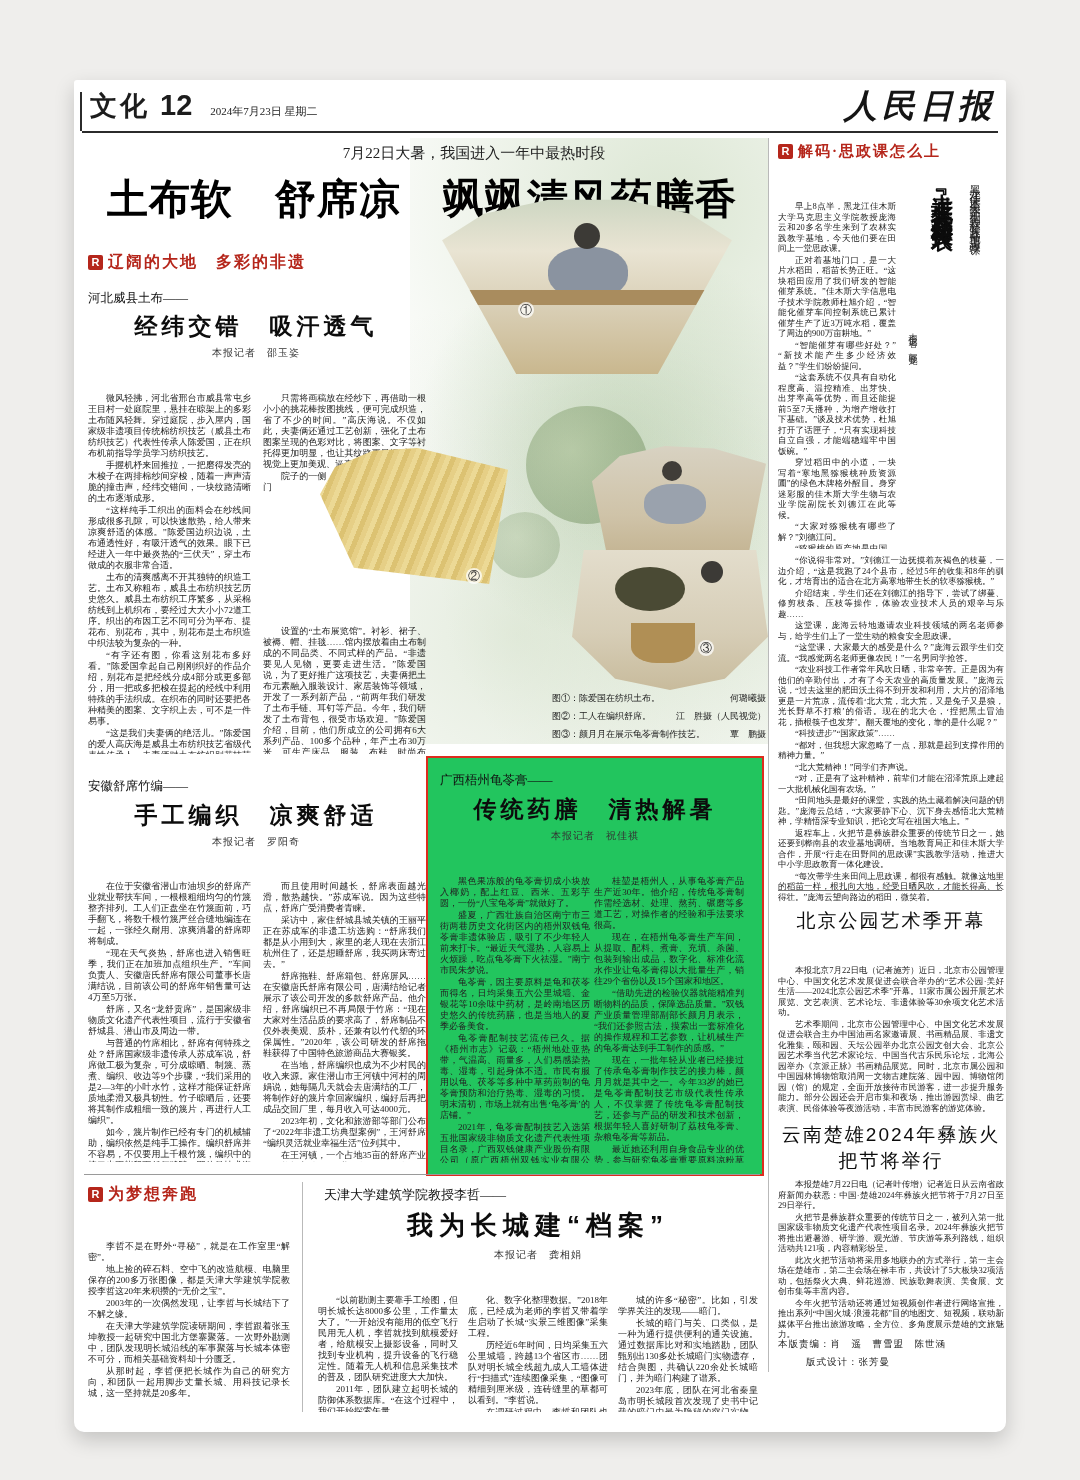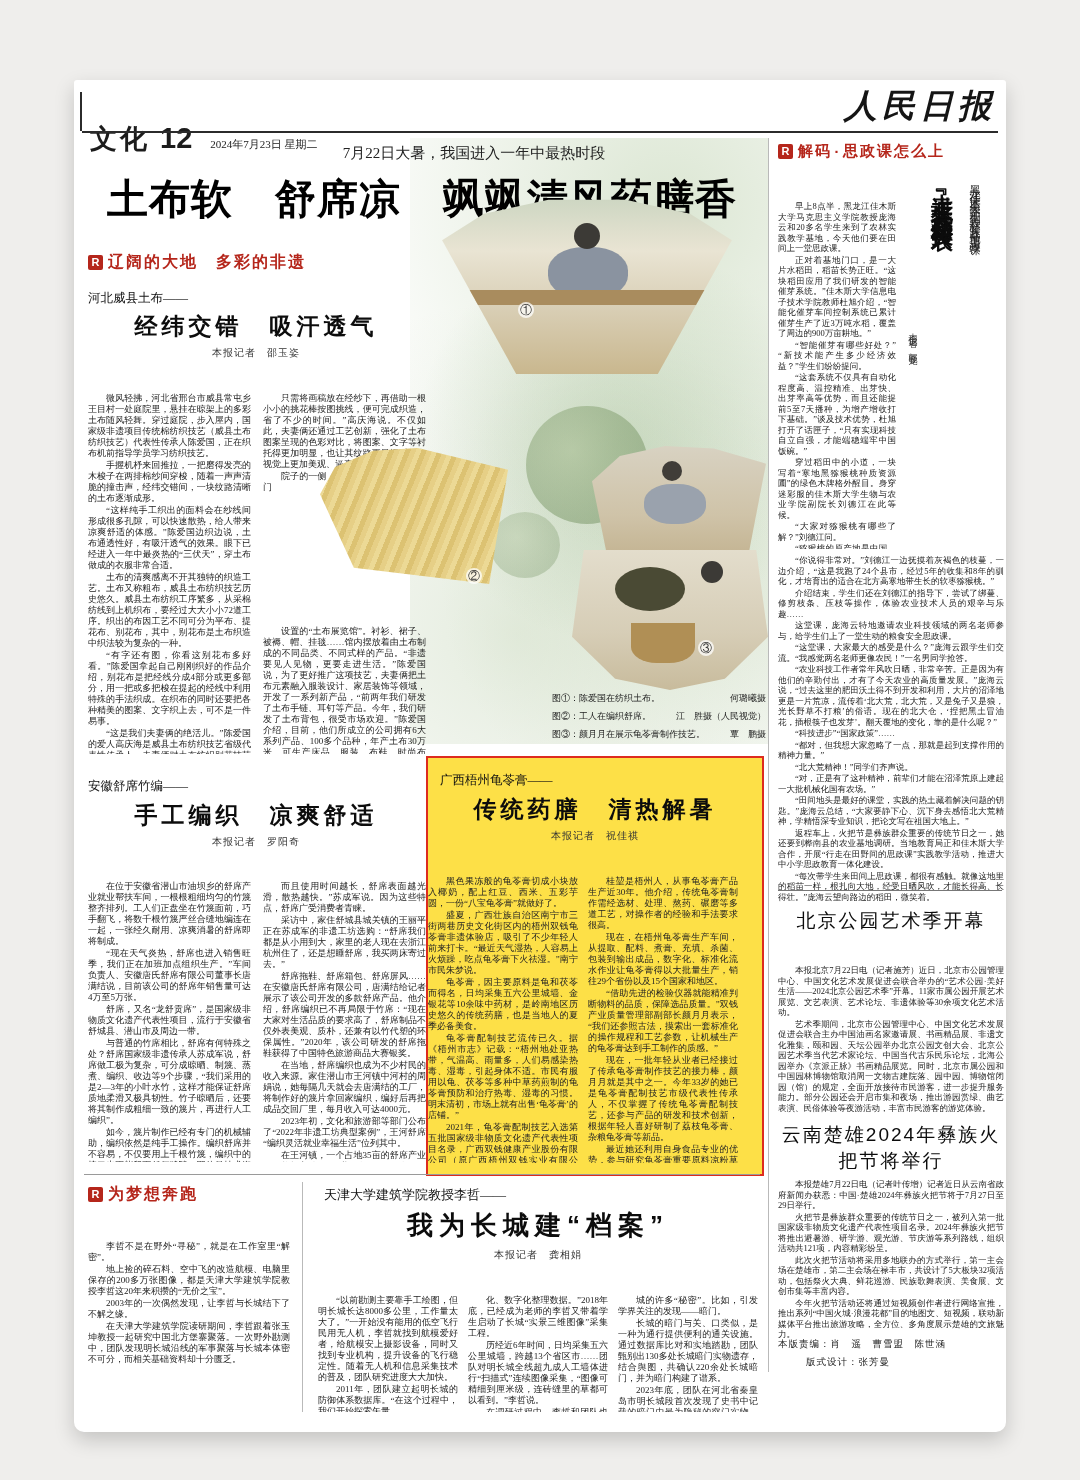--- a/index.html
+++ b/index.html
@@ -6,35 +6,35 @@
   body{width:1080px;height:1480px;background:#efeeec;position:relative;overflow:hidden;
        font-family:"Liberation Serif","DejaVu Serif",serif;color:#1c1c1c;}
   .page{position:absolute;left:74px;top:80px;width:932px;height:1352px;background:#fff;
         border-radius:3px 3px 10px 10px;box-shadow:0 8px 20px rgba(0,0,0,.18);}
   .abs{position:absolute;}
   p{margin:0 0 1px 0;text-indent:2em;text-align:justify;}
   .body-text{font-size:9px;line-height:11px;color:#222;}
   .body-text-sm{font-size:8.5px;line-height:10.5px;color:#222;}
   .sans{font-family:"Liberation Sans","DejaVu Sans",sans-serif;}
   
-  .hdr-section{font-size:27px;font-weight:bold;letter-spacing:3px;margin-top:33px;}
+  .hdr-section{font-size:27px;font-weight:bold;letter-spacing:3px;}
   .hdr-page{font-size:29px;font-weight:bold;margin-left:10px;}
   .hdr-date{font-size:11px;color:#222;margin-left:18px;}
   .hdr-rule{left:8px;top:51px;width:916px;height:2px;background:#2b2b2b;}
   .hdr-bracket{left:6px;top:12px;width:2px;height:39px;background:#2b2b2b;}
   .masthead{right:10px;top:4px;font-size:33px;font-weight:bold;font-style:italic;
             letter-spacing:5px;color:#151515;}
   
   .lead-kicker{left:140px;top:64px;width:520px;text-align:center;font-size:15px;color:#222;}
   .main-headline{left:6px;top:92px;width:684px;text-align:center;font-weight:900;
                  font-size:41px;letter-spacing:1px;color:#000;}
   .tag{display:flex;align-items:center;gap:5px;}
   .tag-logo{width:15px;height:15px;background:#b5261b;color:#fff;text-align:center;
             font:bold 11px/15px "Liberation Sans",sans-serif;border-radius:2px;}
-  .tag-text{font-family:Liberation Mono, monospace;font-weight:bold;font-size:16px;
+  .tag-text{font-family:Liberation Serif, serif;font-weight:bold;font-size:16px;
             color:#b5261b;letter-spacing:2px;}
   
   .a-kicker{font-size:12.5px;color:#111;}
   .a-title{font-family:"Liberation Sans",sans-serif;font-weight:bold;font-size:23px;
            letter-spacing:4px;text-align:center;color:#0c0c0c;}
   .a-byline{font-size:10px;text-align:center;color:#333;letter-spacing:1px;}
   .cols{display:flex;gap:12px;overflow:hidden;}
   .col{overflow:hidden;margin-top:25px;}
   
   .wash{left:336px;top:58px;width:358px;height:606px;
@@ -63,21 +63,21 @@
         background:linear-gradient(180deg,#e3ddcc,#d6cdb6 60%,#c8bb9c);}
   .fan4 .f-herb{position:absolute;left:22%;top:12%;width:70px;height:44px;border-radius:50%;background:#4a4a34;}
   .fan4 .f-basket{position:absolute;left:30%;top:52%;width:64px;height:40px;border-radius:0 0 40% 40%;background:#b08f55;}
   .fan4 .f-head2{position:absolute;left:66%;top:8%;width:22px;height:22px;border-radius:50%;background:#3c3a36;}
   .badge{position:absolute;width:16px;height:16px;border-radius:50%;background:rgba(255,255,255,.75);
          color:#333;font-size:12px;line-height:16px;text-align:center;}
   .cap-block{left:478px;top:612px;width:214px;font-size:9px;color:#222;}
   .cap-row{display:flex;justify-content:space-between;margin-bottom:5px;}
   .cap-credit{white-space:nowrap;margin-left:6px;}
   
-  .red-box{left:352px;top:676px;width:338px;height:420px;border:2px solid #dd2c1e;background:#fde047;box-sizing:border-box;}
+  .red-box{left:352px;top:676px;width:338px;height:420px;border:2px solid #dd2c1e;background:#22c55e;box-sizing:border-box;}
   
   .vrule-main{left:694px;top:58px;width:1px;height:1234px;background:#b9b9b9;}
   .vrule-bottom{left:228px;top:1102px;width:1px;height:230px;background:#b9b9b9;}
   .hrule-bottom{left:10px;top:1094px;width:676px;height:1px;background:#9a9a9a;}
   .hrule-right{left:704px;top:810px;width:224px;height:1px;background:#777;}
   
   .vblock{writing-mode:vertical-rl;}
   .v-sub{font-size:11px;letter-spacing:3px;color:#1e1e1e;margin-left:10px;}
   .v-main{font-family:"Liberation Sans",sans-serif;font-weight:bold;font-size:22px;
           letter-spacing:3px;color:#0c0c0c;margin-left:8px;}
@@ -188,21 +188,21 @@
         <p>在当地，舒席编织也成为不少村民的收入来源。家住潜山市王河镇中河村的周娟说，她每隔几天就会去唐满结的工厂，将制作好的篾片拿回家编织，编好后再把成品交回厂里，每月收入可达4000元。</p>
         <p>2023年初，文化和旅游部等部门公布了“2022年非遗工坊典型案例”，王河舒席“编织灵活就业幸福生活”位列其中。</p>
         <p>在王河镇，一个占地35亩的舒席产业园即将投入使用。“我们争取了980余万元财政衔接资金打造舒席非遗基地，着力推动竹编非遗工艺研学基地、竹编主题精品民宿餐饮等项目落地。”王河镇党委书记杨九斤说。</p>
       </div>
   </div>
 
   <div class="abs red-box">
     <div class="abs a-kicker" style="left:12px;top:14px;">广西梧州龟苓膏——</div>
     <div class="abs a-title" style="left:0;top:36px;width:334px;">传统药膳　清热解暑</div>
     <div class="abs a-byline" style="left:0;top:71px;width:334px;">本报记者　祝佳祺</div>
-    <div class="abs cols body-text" style="left:0;top:93px;width:310px;height:312px;gap:10px;">
+    <div class="abs cols body-text" style="left:12px;top:93px;width:310px;height:312px;gap:4px;">
       <div class="col" style="width:150px;">
           <p>黑色果冻般的龟苓膏切成小块放入椰奶，配上红豆、西米、五彩芋圆，一份“八宝龟苓膏”就做好了。</p>
           <p>盛夏，广西壮族自治区南宁市三街两巷历史文化街区内的梧州双钱龟苓膏非遗体验店，吸引了不少年轻人前来打卡。“最近天气湿热，人容易上火烦躁，吃点龟苓膏下火祛湿。”南宁市民朱梦说。</p>
           <p>龟苓膏，因主要原料是龟和茯苓而得名，日均采集五六公里城墙、金银花等10余味中药材，是岭南地区历史悠久的传统药膳，也是当地人的夏季必备美食。</p>
           <p>龟苓膏配制技艺流传已久。据《梧州市志》记载：“梧州地处亚热带，气温高、雨量多，人们易感染热毒、湿毒，引起身体不适。市民有服用以龟、茯苓等多种中草药煎制的龟苓膏预防和治疗热毒、湿毒的习惯。明末清初，市场上就有出售‘龟苓膏’的店铺。”</p>
           <p>2021年，龟苓膏配制技艺入选第五批国家级非物质文化遗产代表性项目名录，广西双钱健康产业股份有限公司（原广西梧州双钱实业有限公司，以下简称“双钱产业”）被认定为国家级非物质文化遗产代表性项目保护单位。</p>
         </div>
       <div class="col" style="width:150px;">
           <p>桂堃是梧州人，从事龟苓膏产品生产近30年。他介绍，传统龟苓膏制作需经选材、处理、熬药、碾磨等多道工艺，对操作者的经验和手法要求很高。</p>
           <p>现在，在梧州龟苓膏生产车间，从提取、配料、煮膏、充填、杀菌、包装到输出成品，数字化、标准化流水作业让龟苓膏得以大批量生产，销往29个省份以及15个国家和地区。</p>
@@ -272,20 +272,21 @@
 
   <div class="abs tag" style="left:14px;top:1104px;">
     <span class="tag-logo">R</span>
     <span class="tag-text">为梦想奔跑</span>
   </div>
   <div class="abs body-text col" style="left:14px;top:1136px;width:202px;height:196px;">
       <p>李哲不是在野外“寻秘”，就是在工作室里“解密”。</p>
       <p>地上捡的碎石料、空中飞的改造航模、电脑里保存的200多万张图像，都是天津大学建筑学院教授李哲这20年来积攒的“无价之宝”。</p>
       <p>2003年的一次偶然发现，让李哲与长城结下了不解之缘。</p>
       <p>在天津大学建筑学院读研期间，李哲跟着张玉坤教授一起研究中国北方堡寨聚落。一次野外勘测中，团队发现明长城沿线的军事聚落与长城本体密不可分，而相关基础资料却十分匮乏。</p>
+      <p>从那时起，李哲便把长城作为自己的研究方向，和团队一起用脚步丈量长城、用科技记录长城，这一坚持就是20多年。</p>
     </div>
 
   <div class="abs a-kicker" style="left:250px;top:1106px;font-size:13px;text-align:center;">天津大学建筑学院教授李哲——</div>
   <div class="abs a-title" style="left:244px;top:1128px;width:440px;font-size:26px;letter-spacing:6px;">我为长城建“档案”</div>
   <div class="abs a-byline" style="left:244px;top:1168px;width:440px;">本报记者　龚相娟</div>
   <div class="abs cols body-text" style="left:244px;top:1190px;width:442px;height:142px;gap:10px;">
     <div class="col" style="width:140px;">
         <p>“以前勘测主要靠手工绘图，但明长城长达8000多公里，工作量太大了。”一开始没有能用的低空飞行民用无人机，李哲就找到航模爱好者，给航模安上摄影设备，同时又找到专业机构，提升设备的飞行稳定性。随着无人机和信息采集技术的普及，团队研究进度大大加快。</p>
         <p>2011年，团队建立起明长城的防御体系数据库。“在这个过程中，我们开始探索矢量</p>
       </div>

